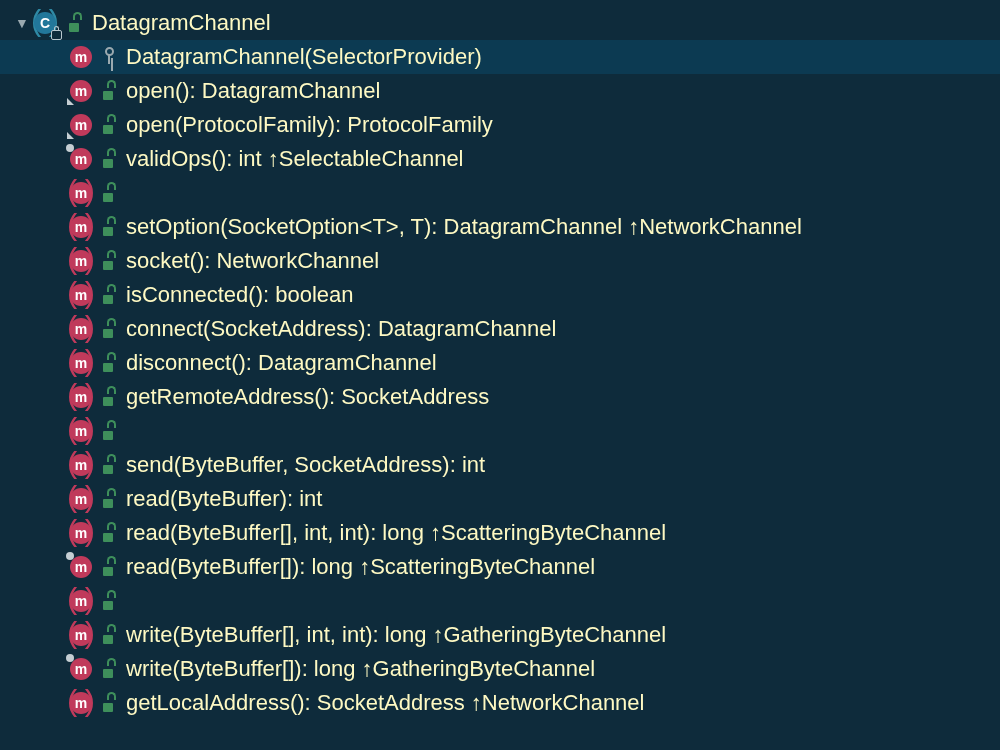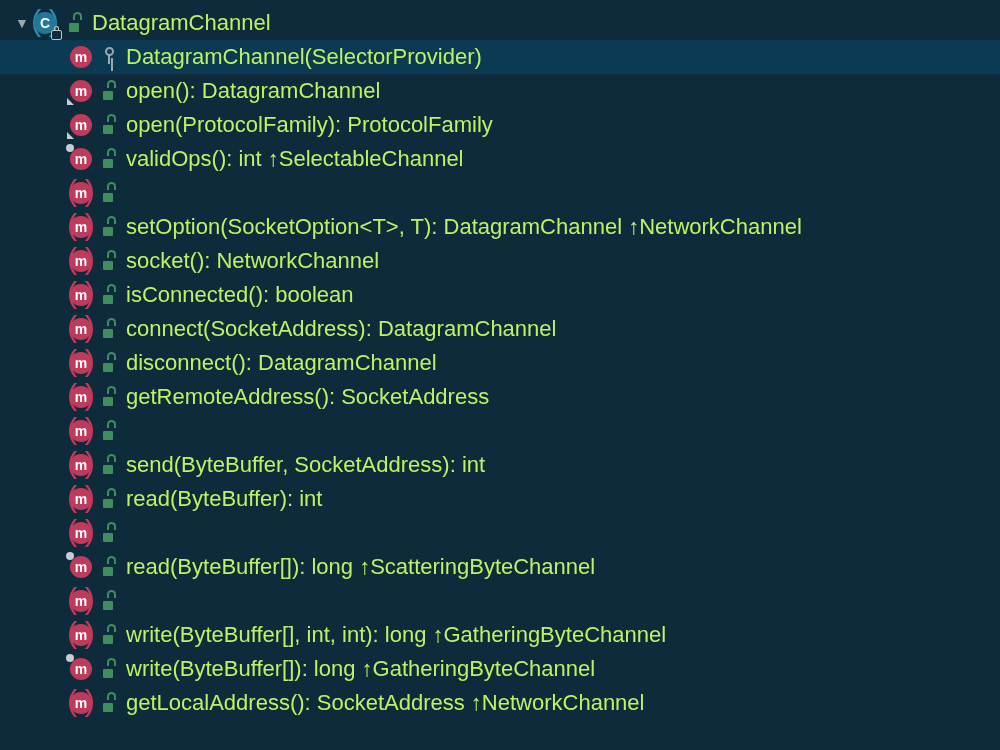--- a/index.html
+++ b/index.html
@@ -173,21 +173,21 @@
   .vis.unlock .u-shackle {
     position:absolute;
     top: 0px; left: 9px;
     width: 5px; height: 6px;
     border: 2px solid #3e8f5b;
     border-bottom: none;
     border-radius: 5px 5px 0 0;
     background: transparent;
   }
   .label {
-    color: #bef264;
+    color: #fef9c3;
   }
 </style>
 </head>
 <body>
 
 <div class="tree">
 
   <div class="row">
     <div class="indent-root"></div>
     <div class="expander">▼</div>
@@ -381,20 +381,21 @@
         <div class="indent-member"></div>
         <div class="m-badge abstract">
           <span class="paren left">(</span>
           <div class="m-circle">m</div>
           <span class="paren right">)</span>
         </div>
         <div class="vis unlock">
           <div class="u-shackle"></div>
           <div class="u-body"></div>
         </div>
+        <span class="label">read(ByteBuffer[], int, int): long ↑ScatteringByteChannel</span>
       </div>
       <div class="row">
         <div class="indent-member"></div>
         <div class="m-badge">
           <div class="m-circle">m</div>
           <div class="dot-tl"></div>
         </div>
         <div class="vis unlock">
           <div class="u-shackle"></div>
           <div class="u-body"></div>

